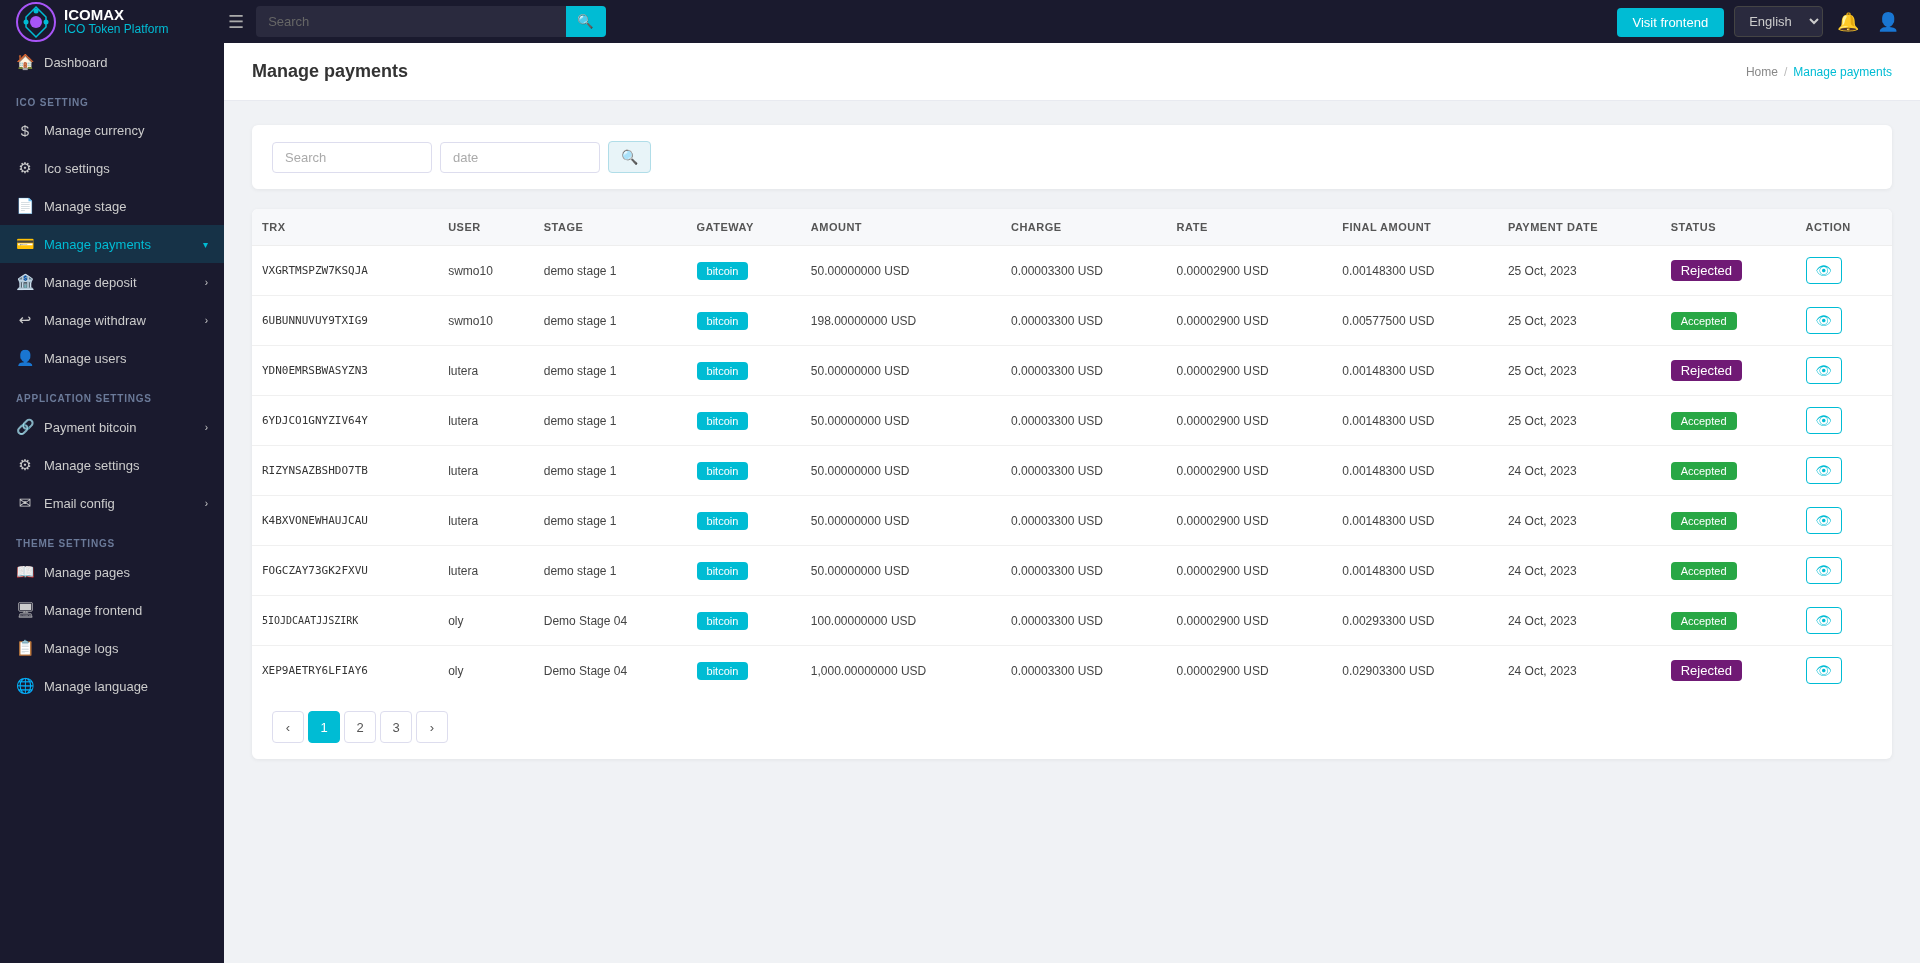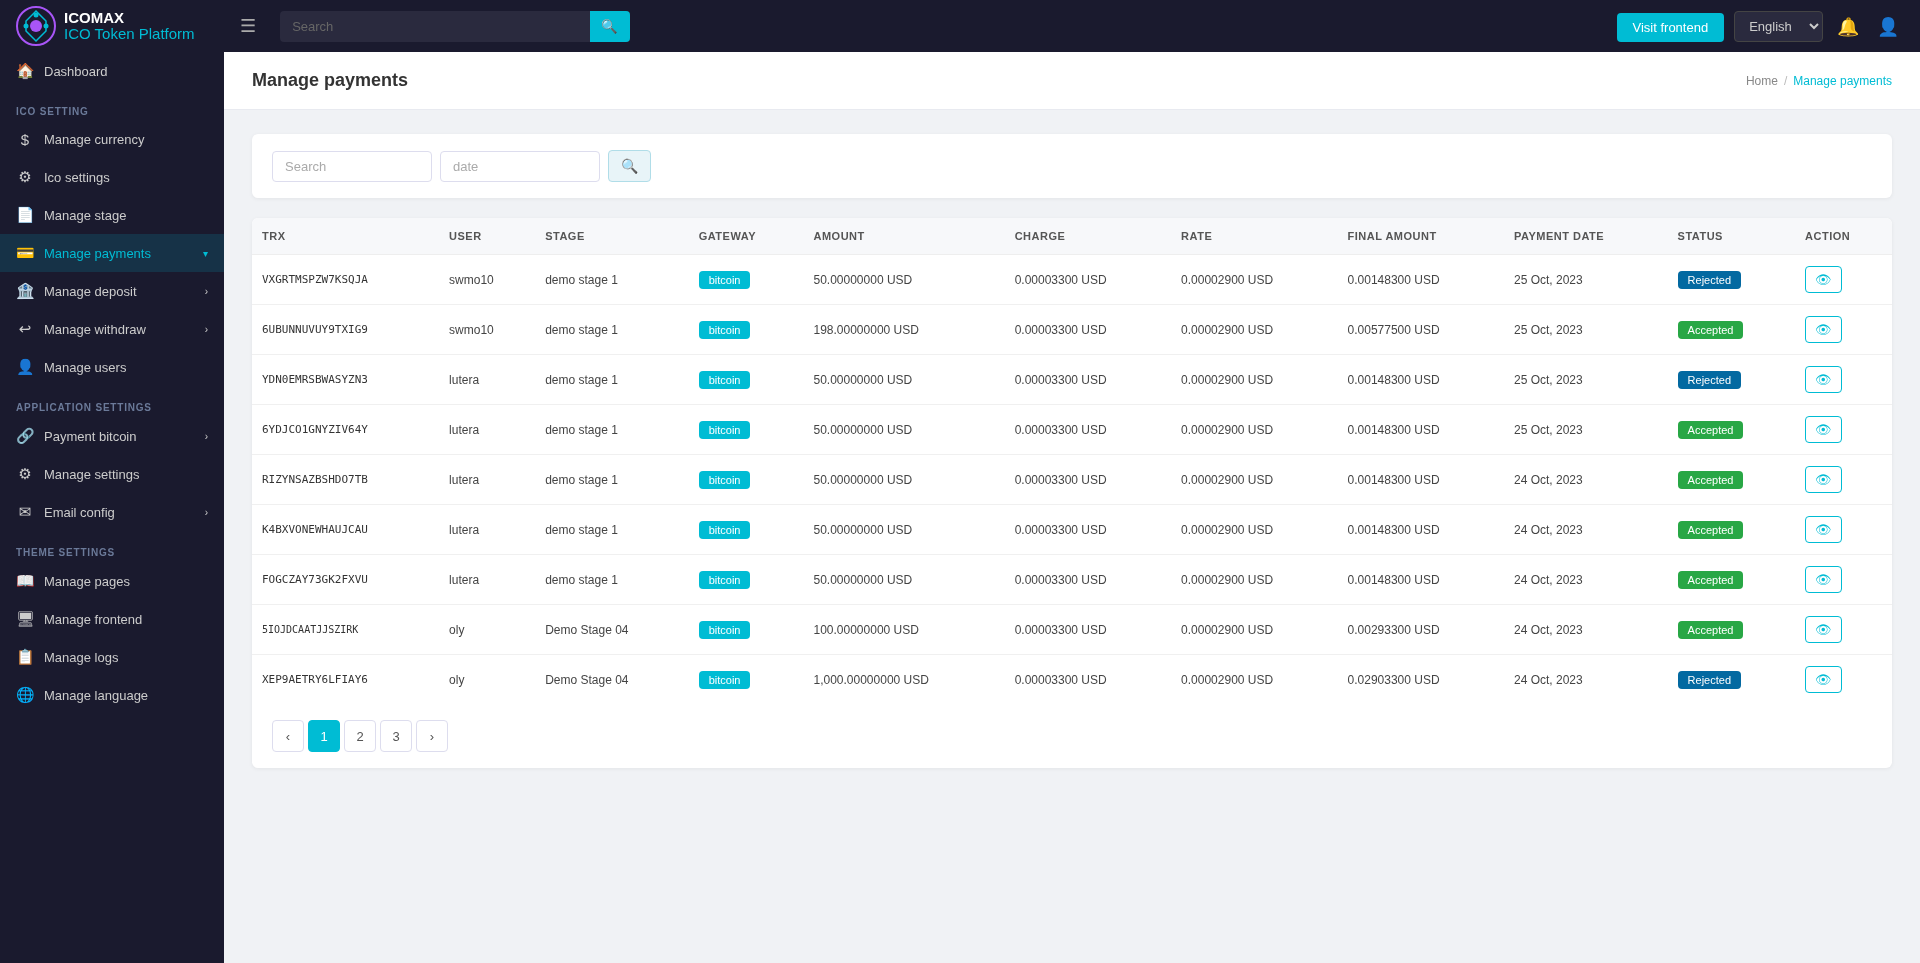--- a/index.html
+++ b/index.html
@@ -1,38 +1,38 @@
 <!DOCTYPE html>
 <html><head>
   <meta charset="utf-8">
   <style>
     * { box-sizing: border-box; margin: 0; padding: 0; }
     body { font-family: 'Segoe UI', Arial, sans-serif; font-size: 13px; background: #f0f2f5; color: #333; display: flex; flex-direction: column; height: 100vh; overflow: hidden; }
 
     
     .topnav {
       background: #1a1a2e;
-      height: 52px;
+      height: 43px;
       display: flex;
       align-items: center;
       padding: 0 16px;
-      gap: 16px;
+      gap: 4px;
       flex-shrink: 0;
       z-index: 100;
     }
     .topnav-logo {
       display: flex; align-items: center; gap: 8px; text-decoration: none;
       width: 200px; flex-shrink: 0;
     }
     .logo-icon {
       width: 40px; height: 40px;
     }
     .logo-text { display: flex; flex-direction: column; line-height: 1.1; }
     .logo-text .main { color: #fff; font-weight: 700; font-size: 15px; }
-    .logo-text .sub { color: #00bcd4; font-size: 15px; }
+    .logo-text .sub { color: #00bcd4; font-size: 12px; }
     .topnav-hamburger {
       color: #aaa; cursor: pointer; font-size: 18px; padding: 4px 8px;
     }
     .topnav-search {
       flex: 0 0 350px;
       display: flex; align-items: center;
       background: #2a2a3e; border-radius: 4px; overflow: hidden;
     }
     .topnav-search input {
       background: transparent; border: none; outline: none; color: #ccc;
@@ -142,22 +142,22 @@
 
     .badge-gateway {
       background: #00bcd4; color: #fff; padding: 3px 10px; border-radius: 4px;
       font-size: 11px; font-weight: 500; display: inline-block;
     }
     .status-accepted {
       background: #28a745; color: #fff; padding: 3px 10px; border-radius: 4px;
       font-size: 11px; font-weight: 500; display: inline-block;
     }
     .status-rejected {
-      background: #0369a1; color: #fff; padding: 3px 10px; border-radius: 4px;
-      font-size: 11px; font-weight: 500; display: inline-block; text-align: right;
+      background: #701a75; color: #fff; padding: 3px 10px; border-radius: 4px;
+      font-size: 13px; font-weight: 500; display: inline-block; text-align: right;
     }
     .action-btn {
       background: #fff; border: 1px solid #00bcd4; color: #00bcd4;
       padding: 5px 9px; border-radius: 4px; cursor: pointer; font-size: 13px;
     }
 
     
     .pagination {
       display: flex; align-items: center; gap: 4px; padding: 16px 20px;
     }

